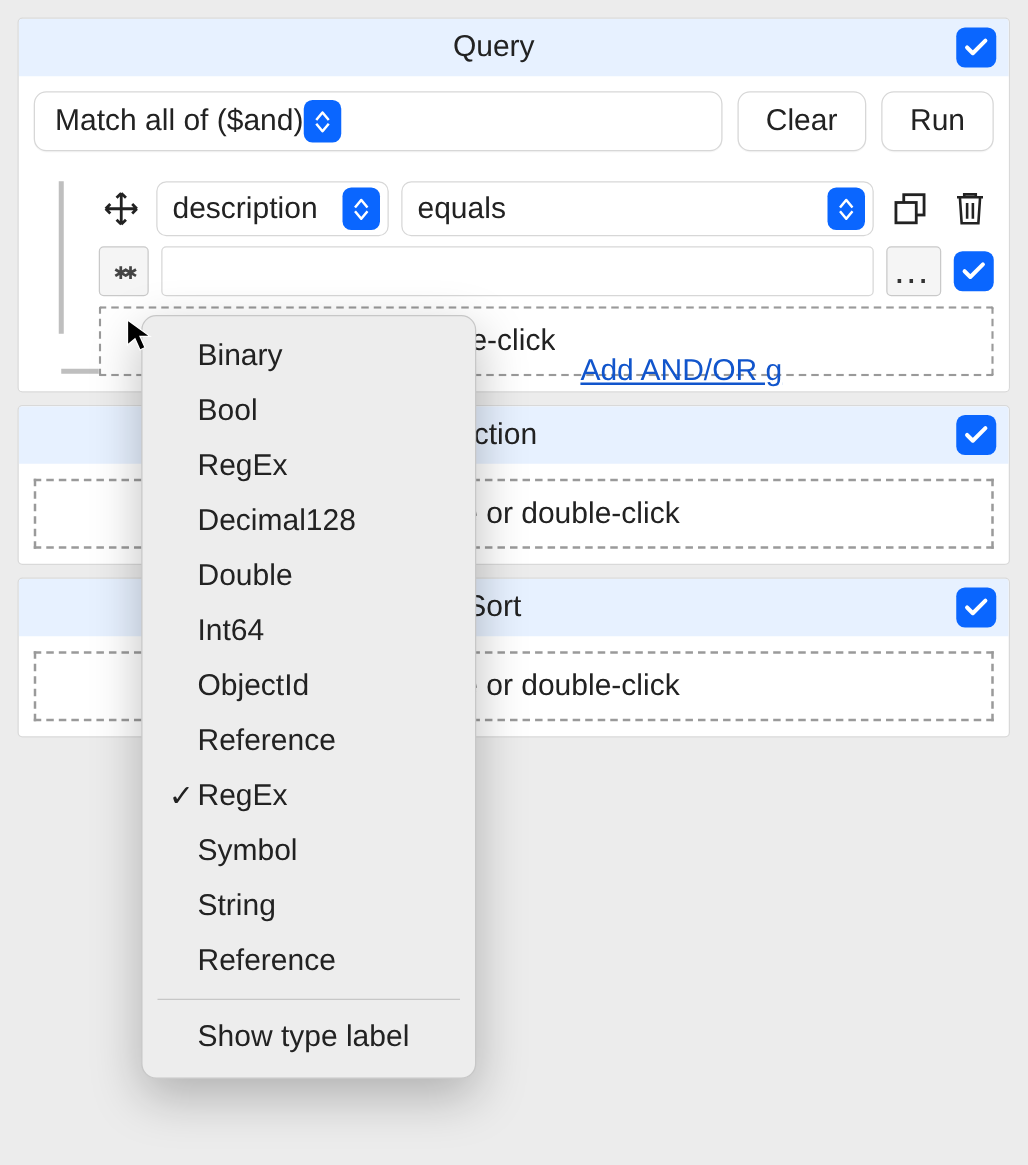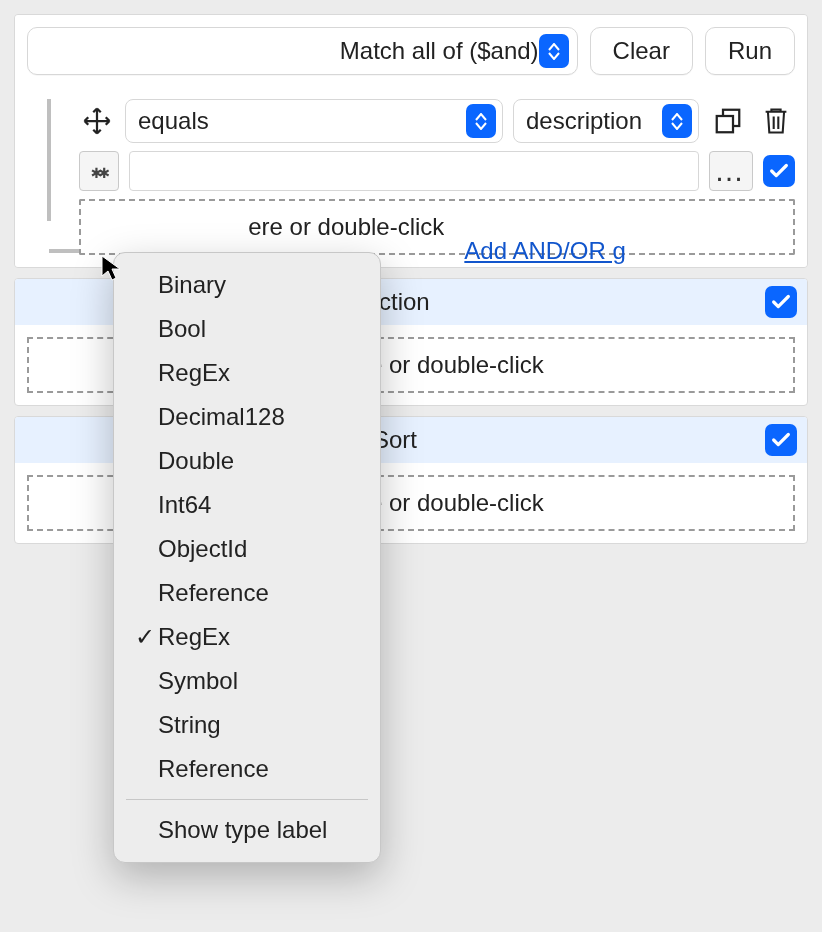--- a/index.html
+++ b/index.html
@@ -48,21 +48,21 @@
     .toolbar {
       display: flex;
       align-items: center;
       gap: 12px;
       margin-bottom: 24px;
     }
     .select {
       flex: 1;
       display: flex;
       align-items: center;
-      justify-content: flex-end;
+      justify-content: flex-start;
       background: #fff;
       border: 1px solid #d7d7d7;
       border-radius: 10px;
       height: 48px;
       padding: 0 8px 0 16px;
       box-shadow: 0 1px 0 rgba(0,0,0,0.03);
     }
     .select-small { flex: none; }
     .stepper {
       width: 30px; height: 34px;
@@ -195,20 +195,28 @@
       position:absolute;
       left: 100px; top: 254px;
       z-index: 200;
       pointer-events:none;
     }
   </style>
 </head>
 <body>
 
 <div class="panel">
+  <div class="panel-header">
+    <span class="panel-title">Query</span>
+    <span class="checkbox">
+      <svg viewBox="0 0 24 24">
+          <path fill="none" stroke="#fff" stroke-width="3.5" stroke-linecap="round" stroke-linejoin="round" d="M4 12l5 5L20 6"></path>
+        </svg>
+    </span>
+  </div>
 
   <div class="panel-body">
     <div class="toolbar">
       <div class="select">
         <span>Match all of ($and)</span>
         <span class="stepper">
           <svg viewBox="0 0 12 8">
               <path d="M1 7 L6 1 L11 7" fill="none" stroke="#fff" stroke-width="2"></path>
             </svg>
           <svg viewBox="0 0 12 8">
@@ -226,33 +234,33 @@
 
     <div class="tree">
       <div class="tree-line"></div>
 
       <div class="row" style="position:relative;">
         <span class="drag">
           <svg width="30" height="30" viewBox="0 0 24 24">
               <path fill="none" stroke="#222" stroke-width="1.8" d="M12 2v20M2 12h20M12 2l-3 3M12 2l3 3M12 22l-3-3M12 22l3-3M2 12l3-3M2 12l3 3M22 12l-3-3M22 12l-3 3"></path>
             </svg>
         </span>
-        <div class="field-select op-select">
-          <span>equals</span>
+        <div class="field-select select-small" style="width:186px;">
+          <span>description</span>
           <span class="stepper">
             <svg viewBox="0 0 12 8">
                 <path d="M1 7 L6 1 L11 7" fill="none" stroke="#fff" stroke-width="2"></path>
               </svg>
             <svg viewBox="0 0 12 8">
                 <path d="M1 1 L6 7 L11 1" fill="none" stroke="#fff" stroke-width="2"></path>
               </svg>
           </span>
         </div>
-        <div class="field-select select-small" style="width:186px;">
-          <span>description</span>
+        <div class="field-select op-select">
+          <span>equals</span>
           <span class="stepper">
             <svg viewBox="0 0 12 8">
                 <path d="M1 7 L6 1 L11 7" fill="none" stroke="#fff" stroke-width="2"></path>
               </svg>
             <svg viewBox="0 0 12 8">
                 <path d="M1 1 L6 7 L11 1" fill="none" stroke="#fff" stroke-width="2"></path>
               </svg>
           </span>
         </div>
         <span class="icon-btn">

